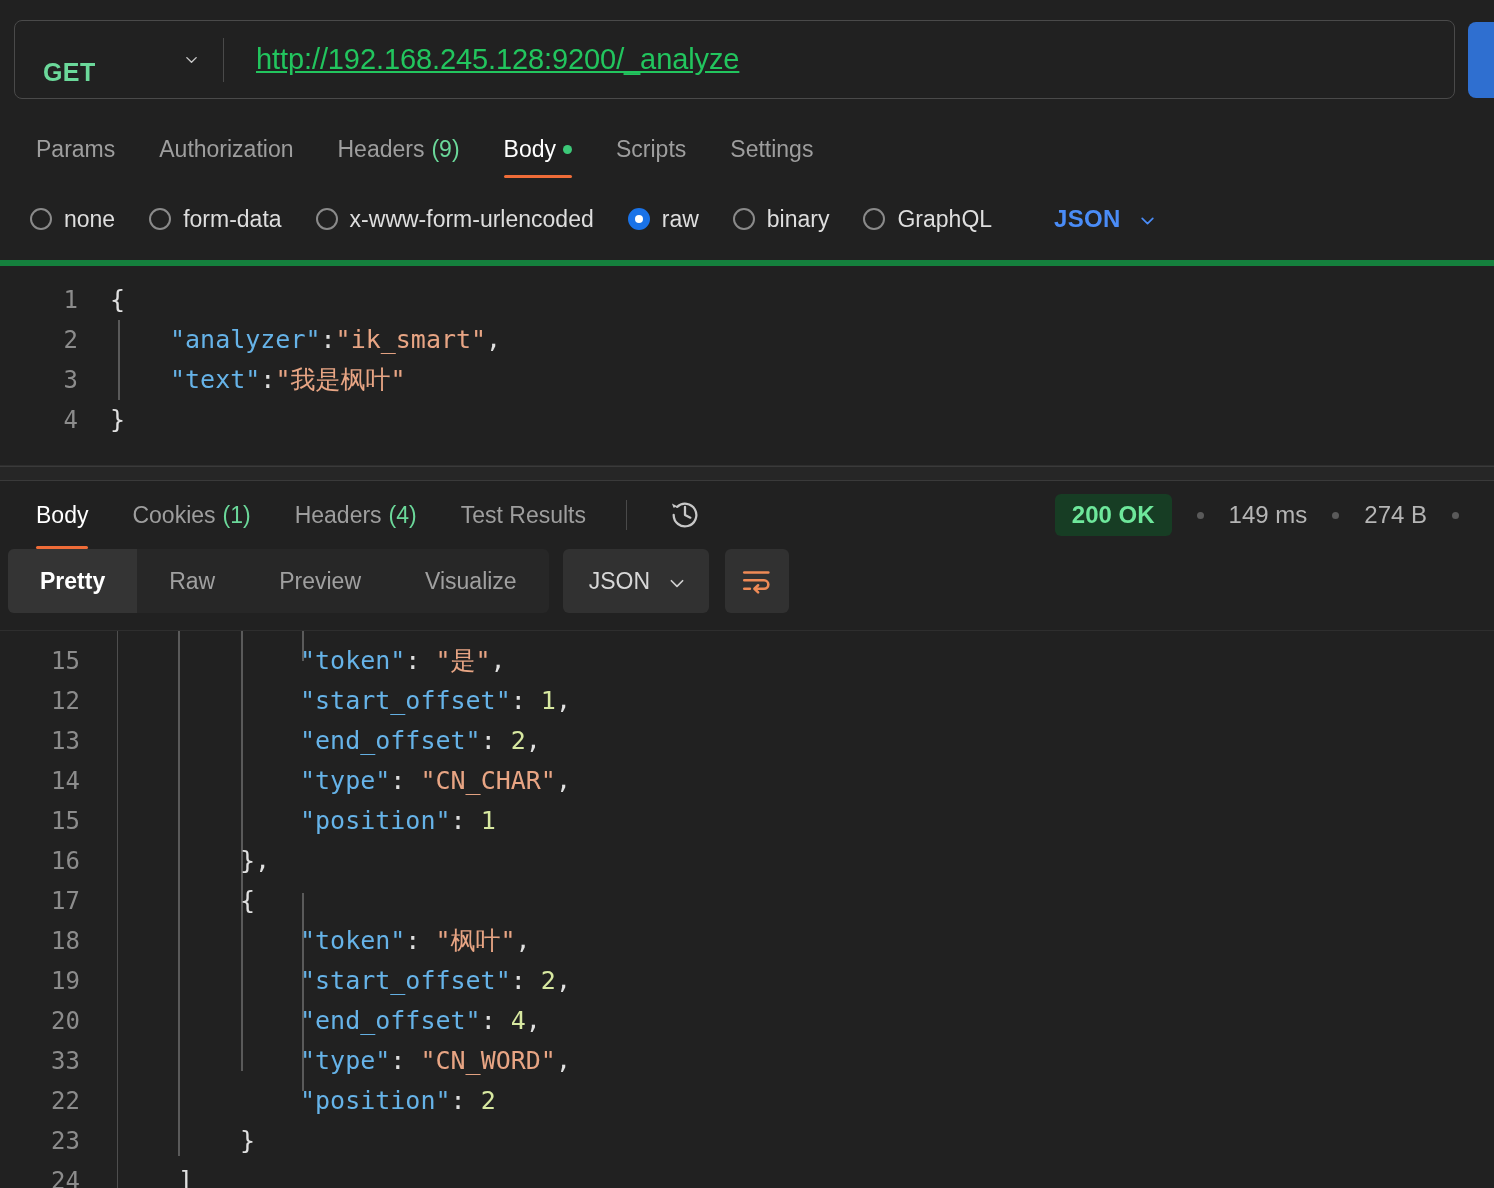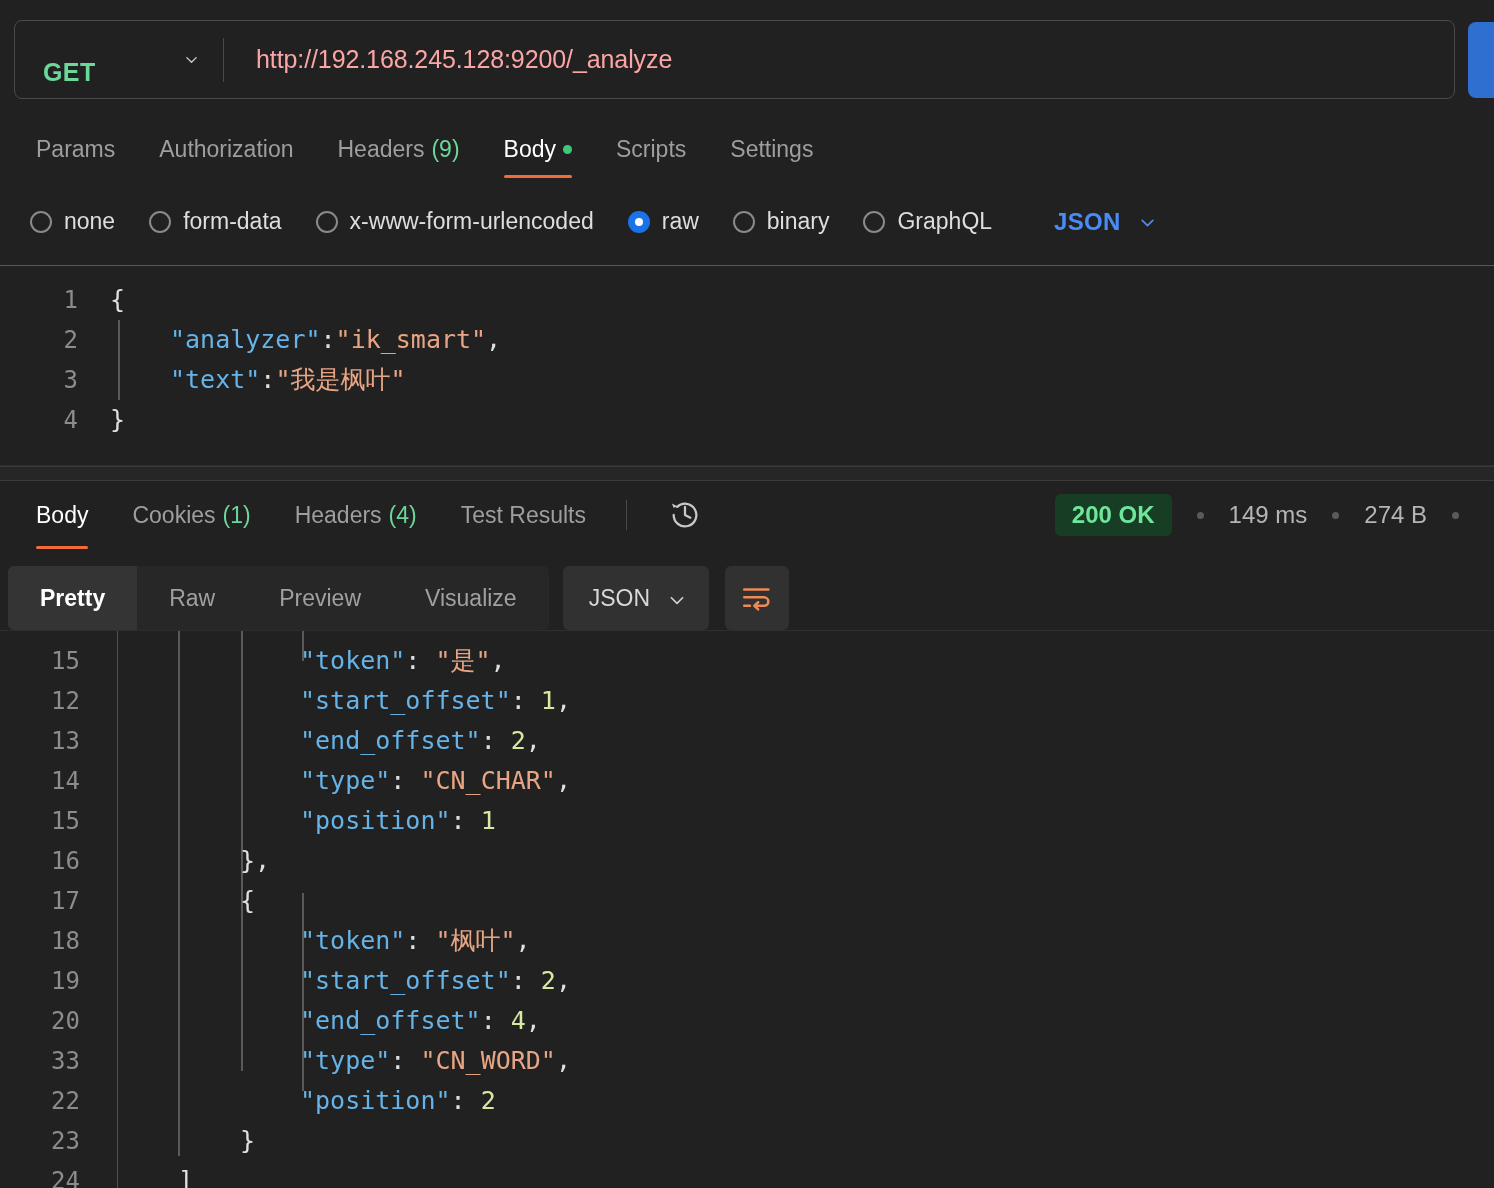--- a/index.html
+++ b/index.html
@@ -32,23 +32,24 @@
     color: #6bd89a; font-size: 25px; font-weight: 700; letter-spacing: .4px; margin-top: 25px;
   }
   .chev { display: block; width: 15px; height: 15px; }
   .chev svg { display: block; }
   .url-div {
     width: 1px; height: 44px; background: #4a4a4a;
   }
   .url-input {
     flex: 1; height: 100%; display: flex; align-items: center;
     padding-left: 32px;
-    color: #fca5a5; font-size: 25px; letter-spacing: -.1px;
+    color: #22c55e; font-size: 29px; letter-spacing: -.1px;
     font-family: "Liberation Sans", sans-serif;
     cursor: text;
+    text-decoration: underline;
   }
   .send-btn {
     position: absolute; left: 1468px; top: 22px;
     width: 70px; height: 76px;
     background: #2f6fd0; border: none; border-radius: 8px;
     cursor: pointer;
   }
 
   
   .req-tabs {
@@ -72,21 +73,21 @@
   .rtab .underline {
     position: absolute; left: 22px; right: 22px; bottom: 0;
     height: 3px; background: #ef6c38; border-radius: 2px;
   }
 
   
   .bodytype-row {
     position: absolute; left: 0; top: 178px; width: 1494px; height: 88px;
     background: #212121;
     display: flex; align-items: center; padding-left: 30px;
-    border-bottom: 1px solid #15803d;
+    border-bottom: 6px solid #15803d;
   }
   .radio-item {
     display: flex; align-items: center; gap: 12px;
     margin-right: 34px; cursor: pointer;
     color: #dedede; font-size: 23px; white-space: nowrap;
   }
   .radio-dot {
     width: 22px; height: 22px; border-radius: 50%;
     border: 2px solid #8a8a8a; background: transparent;
     display: inline-block; flex: none;
@@ -177,21 +178,21 @@
   }
   .vdiv {
     width: 1px; height: 30px; background: #4a4a4a;
     align-self: center; margin: 0 18px;
   }
 
   
   .view-bar {
     position: absolute; left: 0; top: 549px; width: 1494px; height: 82px;
     background: #212121;
-    display: flex; align-items: flex-end; padding-left: 8px;
+    display: flex; align-items: flex-start; padding-left: 8px;
     border-bottom: 1px solid #2e2e2e;
   }
   .seg-group {
     display: flex; align-items: stretch; height: 64px;
     background: #272727; border-radius: 6px; overflow: hidden;
   }
   .seg {
     display: flex; align-items: center; padding: 0 32px;
     color: #a0a0a0; font-size: 23px; cursor: pointer; white-space: nowrap;
   }

